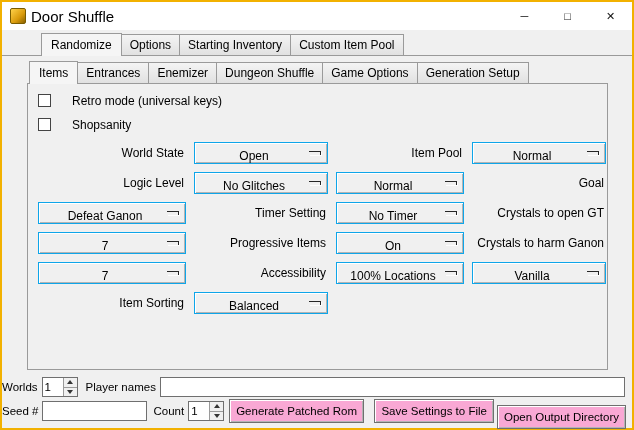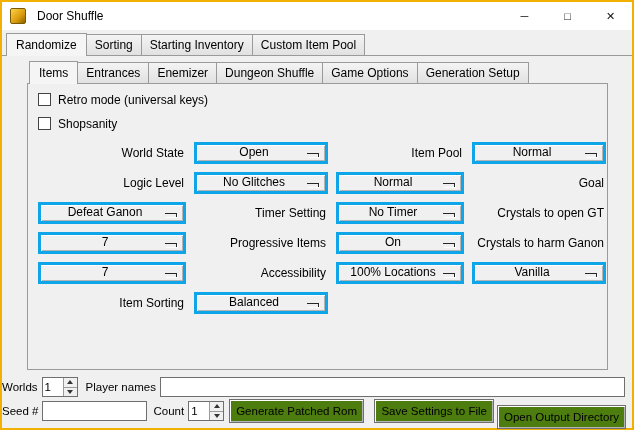--- a/index.html
+++ b/index.html
@@ -19,33 +19,33 @@
   
   .titlebar {
     height: 28px; background: #ffffff;
     display: flex; align-items: center;
   }
   .app-icon {
     width: 16px; height: 16px; margin-left: 8px;
     background: linear-gradient(135deg, #ffd24a 0%, #d99a0b 60%, #8a6200 100%);
     border: 1px solid #7a5c00; border-radius: 2px;
   }
-  .title { margin-left: 11px; font-size: 12px; }
+  .title { margin-left: 5px; font-size: 15px; }
   .win-controls { margin-left: auto; display: flex; height: 100%; }
   .win-btn {
     width: 43px; height: 100%;
     display: flex; align-items: center; justify-content: center;
     font-size: 11px; color: #111;
   }
   
   .tabs {
     display: flex; align-items: flex-end;
     position: relative; z-index: 2;
   }
-  .outer-tabs { padding-left: 4px; margin-top: 3px; }
+  .outer-tabs { padding-left: 4px; margin-top: 3px; margin-left: 35px; }
   .tab {
     font-size: 12px; padding: 3px 8px;
     background: linear-gradient(#f4f4f4, #e1e1e1);
     border: 1px solid #9a9a9a; border-bottom: none;
     white-space: nowrap;
   }
   .tab + .tab { margin-left: -1px; }
   .tab.selected {
     background: #f5f5f5;
     padding: 4px 9px;
@@ -60,39 +60,39 @@
   }
   .inner-notebook { margin: 5px 24px 0 25px; }
   .inner-tabs { padding-left: 2px; }
   .inner-pane {
     border: 1px solid #9a9a9a;
     height: 287px;
     background: #f0f0f0;
     position: relative; z-index: 1;
   }
   
-  .check-row { display: flex; align-items: flex-start; gap: 7px; margin: 9px 0 0 10px; height: 15px; }
+  .check-row { display: flex; align-items: center; gap: 21px; margin: 9px 0 0 10px; height: 15px; }
   .checkbox { width: 13px; height: 13px; background: #fff; border: 1px solid #444; }
   .lbl { font-size: 12px; white-space: nowrap; }
   
   .opts {
     display: grid;
     grid-template-columns: 148px 134px 128px 134px;
     column-gap: 6px; row-gap: 9px;
     margin: 10px 0 0 10px;
     align-items: center;
     gap: 8px;
   }
   .opt-label { text-align: right; font-size: 12px; white-space: nowrap; padding-right: 2px; }
   .dd {
     height: 22px;
     background: #f0f0f0;
-    border: 3px solid #0ea5e9;
+    border: 1px solid #0ea5e9;
     box-shadow: inset 1px 1px 0 #ffffff, inset -1px -1px 0 #b4b4b4;
-    display: flex; align-items: flex-start; justify-content: center;
+    display: flex; align-items: flex-end; justify-content: center;
     position: relative;
     font-size: 12px;
     padding: 0 20px 0 6px;
   }
   .dd .ind {
     position: absolute; right: 6px; top: 8px;
     width: 12px; height: 4px;
     border-top: 1px solid #262626; border-right: 1px solid #262626;
     box-shadow: 1px 1px 0 #fdfdfd;
   }
@@ -118,21 +118,21 @@
     width: 20px; border: none; outline: none;
     font-family: "Liberation Sans", sans-serif; font-size: 11.5px; padding: 0 2px;
   }
   .arrows { width: 14px; display: flex; flex-direction: column; border-left: 1px solid #9a9a9a; }
   .arrow { flex: 1; background: #f0f0f0; display: flex; align-items: center; justify-content: center; }
   .arrow + .arrow { border-top: 1px solid #9a9a9a; }
   .tri-up { width: 0; height: 0; border-left: 3px solid transparent; border-right: 3px solid transparent; border-bottom: 4px solid #333; }
   .tri-down { width: 0; height: 0; border-left: 3px solid transparent; border-right: 3px solid transparent; border-top: 4px solid #333; }
   .btn {
     height: 24px;
-    background: #4d7c0f;
+    background: #f9a8d4;
     border: 1px solid #6f6f6f;
     box-shadow: inset 1px 1px 0 #ffffff, inset -1px -1px 0 #b4b4b4;
     font-family: "Liberation Sans", sans-serif; font-size: 11.5px;
     padding: 0 6px; white-space: nowrap;
   }
   .gen { margin-left: 5px; }
   .save { margin-left: auto; }
   .open { margin-left: 3px; margin-top: 12px; }
   .cnt { margin-left: 6px; }
 </style>
@@ -146,21 +146,21 @@
     <span class="title">Door Shuffle</span>
     <div class="win-controls">
       <div class="win-btn">─</div>
       <div class="win-btn">□</div>
       <div class="win-btn">✕</div>
     </div>
   </div>
 
   <div class="tabs outer-tabs">
     <div class="tab selected">Randomize</div>
-    <div class="tab">Sorting</div>
+    <div class="tab">Options</div>
     <div class="tab">Starting Inventory</div>
     <div class="tab">Custom Item Pool</div>
   </div>
 
   <div class="outer-pane">
 
     <div class="inner-notebook">
       <div class="tabs inner-tabs">
         <div class="tab selected">Items</div>
         <div class="tab">Entrances</div>

